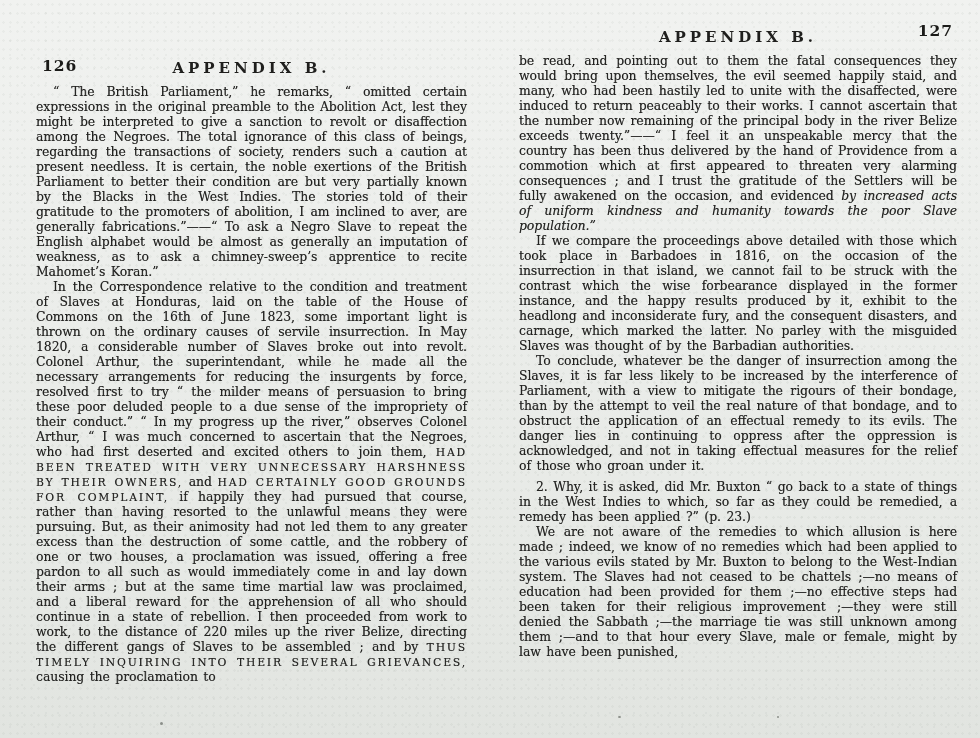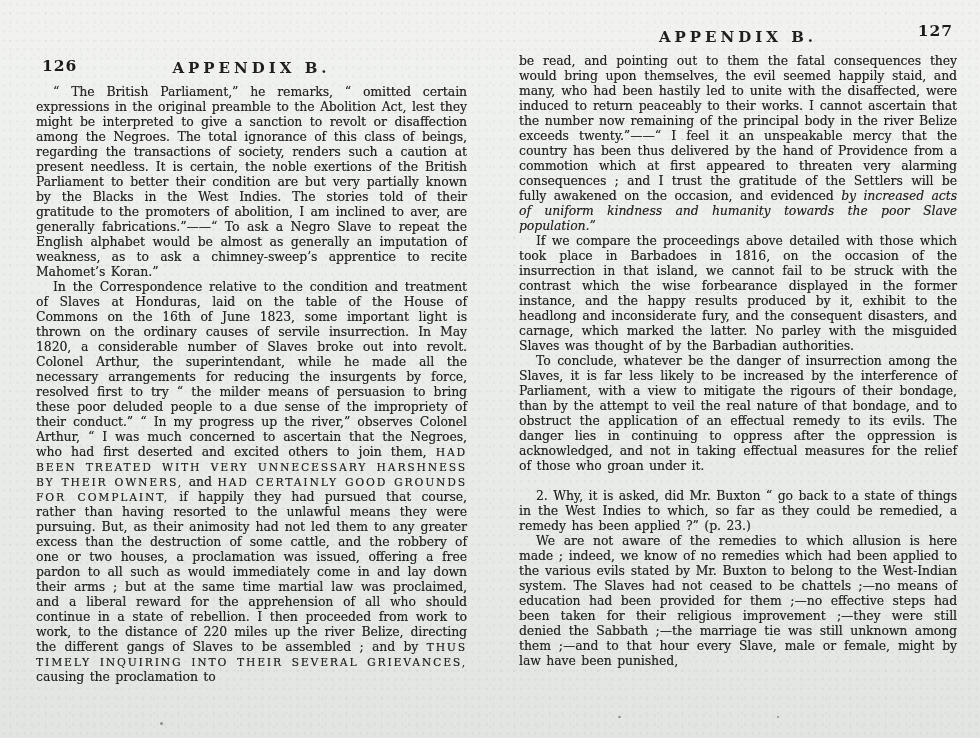--- a/index.html
+++ b/index.html
@@ -30,21 +30,21 @@
   .folio-left  { left:6px; }
   .folio-right { right:4px; top:-6px; }
 
   .body-text { font-size:12.3px; line-height:15px; }
   .para {
     text-align:justify; text-indent:17px;
     word-spacing:1.6px;
     text-shadow: 0.3px 0 0 rgba(32,32,30,0.45);
   }
   .para.flush { text-indent:0; }
-  .para.gap-above { margin-top:15px; }
+  .para.gap-above { margin-top:6px; }
   .caps { font-size:10.7px; letter-spacing:1.9px; }
   .ital { font-style:italic; }
 
   .speck { position:absolute; background:rgba(70,72,68,0.55); border-radius:50%; }
   .speck-1 { left:160px; top:722px; width:3px; height:3px; }
   .speck-2 { left:618px; top:716px; width:3px; height:2px; }
   .speck-3 { left:777px; top:716px; width:2px; height:2px; }
 </style>
 </head>
 <body>

